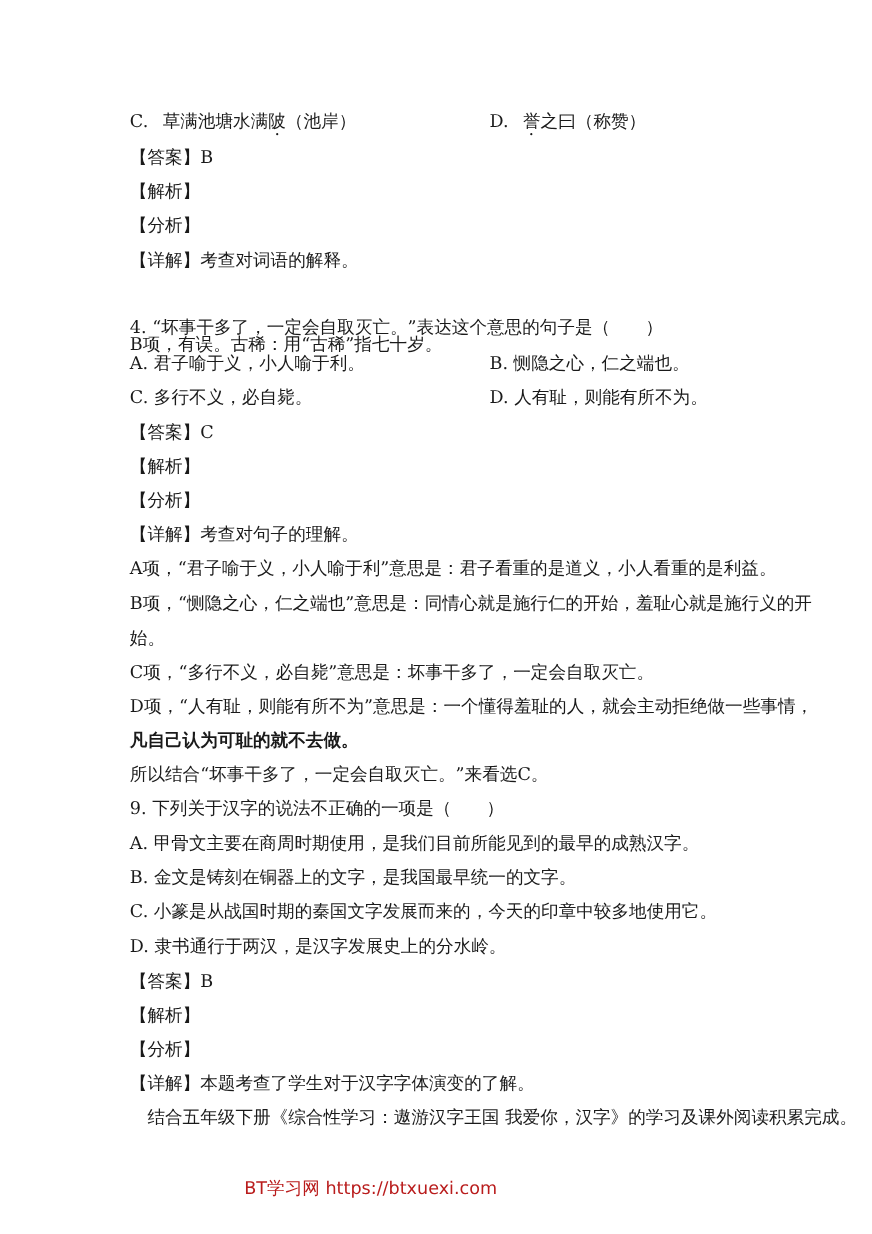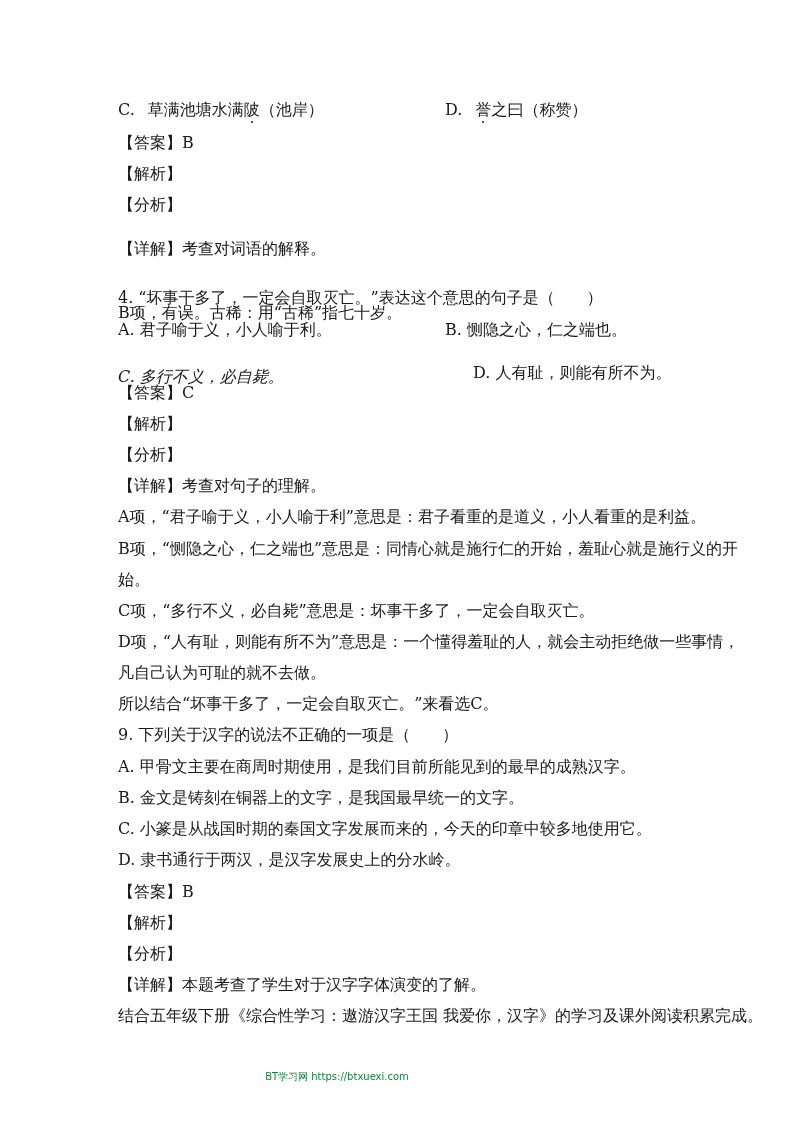--- a/index.html
+++ b/index.html
@@ -4,61 +4,61 @@
 <style>
   html, body { margin: 0; padding: 0; background: #ffffff; }
   body { width: 793px; height: 1122px; position: relative; overflow: hidden;
          font-family: "DejaVu Serif", "Liberation Serif", serif; color: #1a1a1a; }
   .line { position: absolute; left: 118px; font-size: 16px; line-height: 18px; white-space: nowrap; }
   .col2 { position: absolute; left: 445px; }
   .dot { position: relative; }
   .dot::after { content: ""; position: absolute; left: 50%; bottom: -4px; width: 2px; height: 2px;
                 margin-left: -1px; background: #1a1a1a; border-radius: 50%; }
   .footer { position: absolute; left: 0; width: 674px; top: 1070px; text-align: center;
-            font-family: "DejaVu Sans", "Liberation Sans", sans-serif; font-size: 10px; color: #15803d; }
+            font-family: "DejaVu Sans", "Liberation Sans", sans-serif; font-size: 16px; color: #b91c1c; }
 </style>
 </head>
 <body>
 
 <div class="line" style="top:101px;">
   <span>C.</span>
   <span style="margin-left:8px">草满池塘水满</span><span class="dot">陂</span><span>（池岸）</span>
 </div>
 <div class="line col2" style="top:101px;">
   <span>D.</span>
   <span style="margin-left:8px" class="dot">誉</span><span>之曰（称赞）</span>
 </div>
 
 <div class="line" style="top:134px;">【答案】B</div>
 <div class="line" style="top:165px;">【解析】</div>
 <div class="line" style="top:196px;">【分析】</div>
-<div class="line" style="top:240px;font-family:Liberation Serif, serif;">【详解】考查对词语的解释。</div>
+<div class="line" style="top:229px;font-family:Liberation Serif, serif;">【详解】考查对词语的解释。</div>
 <div class="line" style="top:258px;margin-top:46px;">B项，有误。古稀：用“古稀”指七十岁。</div>
 
 <div class="line" style="top:289px;">4. “坏事干多了，一定会自取灭亡。”表达这个意思的句子是（　　）</div>
 <div class="line" style="top:321px;">A. 君子喻于义，小人喻于利。</div>
 <div class="line col2" style="top:321px;text-align:center;">B. 恻隐之心，仁之端也。</div>
-<div class="line" style="top:368px;font-style:italic;">C. 多行不义，必自毙。</div>
-<div class="line col2" style="top:364px;margin-left:28px;">D. 人有耻，则能有所不为。</div>
+<div class="line" style="top:352px;">C. 多行不义，必自毙。</div>
+<div class="line col2" style="top:352px;">D. 人有耻，则能有所不为。</div>
 <div class="line" style="top:384px;">【答案】C</div>
 <div class="line" style="top:415px;">【解析】</div>
 <div class="line" style="top:446px;">【分析】</div>
 <div class="line" style="top:477px;">【详解】考查对句子的理解。</div>
 <div class="line" style="top:508px;">A项，“君子喻于义，小人喻于利”意思是：君子看重的是道义，小人看重的是利益。</div>
 <div class="line" style="top:540px;">B项，“恻隐之心，仁之端也”意思是：同情心就是施行仁的开始，羞耻心就是施行义的开</div>
 <div class="line" style="top:571px;">始。</div>
 <div class="line" style="top:602px;">C项，“多行不义，必自毙”意思是：坏事干多了，一定会自取灭亡。</div>
 <div class="line" style="top:633px;">D项，“人有耻，则能有所不为”意思是：一个懂得羞耻的人，就会主动拒绝做一些事情，</div>
-<div class="line" style="top:664px;">凡自己认为可耻的就不去做。</div>
+<div class="line" style="top:664px;font-weight:bold;">凡自己认为可耻的就不去做。</div>
 <div class="line" style="top:695px;">所以结合“坏事干多了，一定会自取灭亡。”来看选C。</div>
 
 <div class="line" style="top:726px;">9. 下列关于汉字的说法不正确的一项是（　　）</div>
 <div class="line" style="top:758px;">A. 甲骨文主要在商周时期使用，是我们目前所能见到的最早的成熟汉字。</div>
 <div class="line" style="top:789px;">B. 金文是铸刻在铜器上的文字，是我国最早统一的文字。</div>
 <div class="line" style="top:820px;">C. 小篆是从战国时期的秦国文字发展而来的，今天的印章中较多地使用它。</div>
 <div class="line" style="top:851px;">D. 隶书通行于两汉，是汉字发展史上的分水岭。</div>
 <div class="line" style="top:883px;">【答案】B</div>
 <div class="line" style="top:914px;">【解析】</div>
 <div class="line" style="top:945px;">【分析】</div>
 <div class="line" style="top:976px;">【详解】本题考查了学生对于汉字字体演变的了解。</div>
-<div class="line" style="top:1007px;">结合五年级下册《综合性学习：遨游汉字王国 我爱你，汉字》的学习及课外阅读积累完成。</div>
+<div class="line" style="top:1007px;margin-left:16px;">结合五年级下册《综合性学习：遨游汉字王国 我爱你，汉字》的学习及课外阅读积累完成。</div>
 
 <div class="footer">BT学习网 https://btxuexi.com</div>
 
 </body></html>

